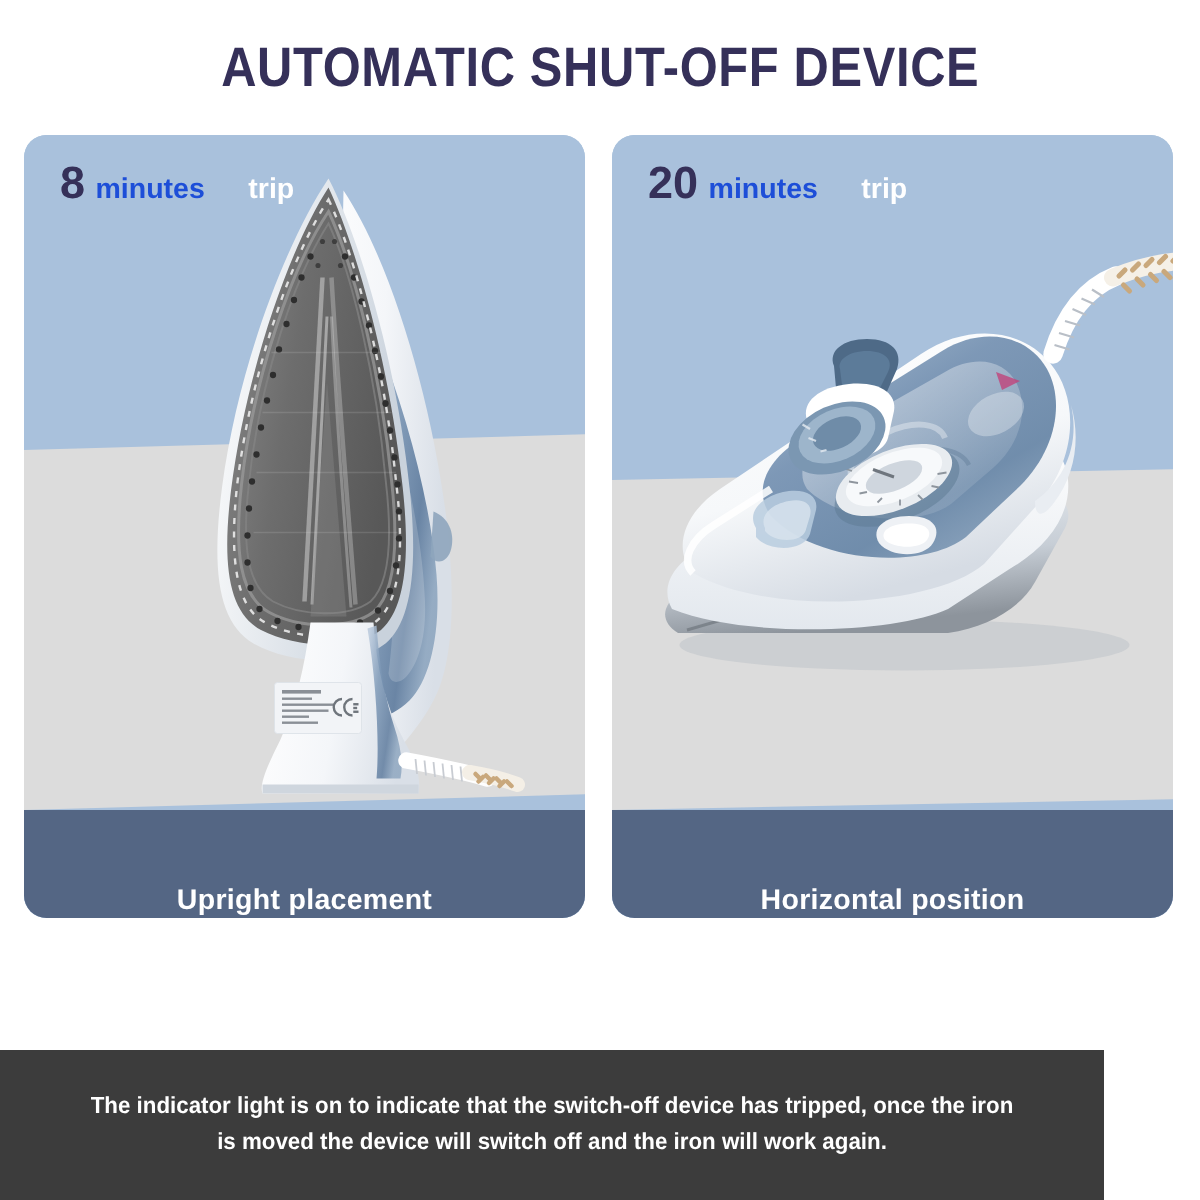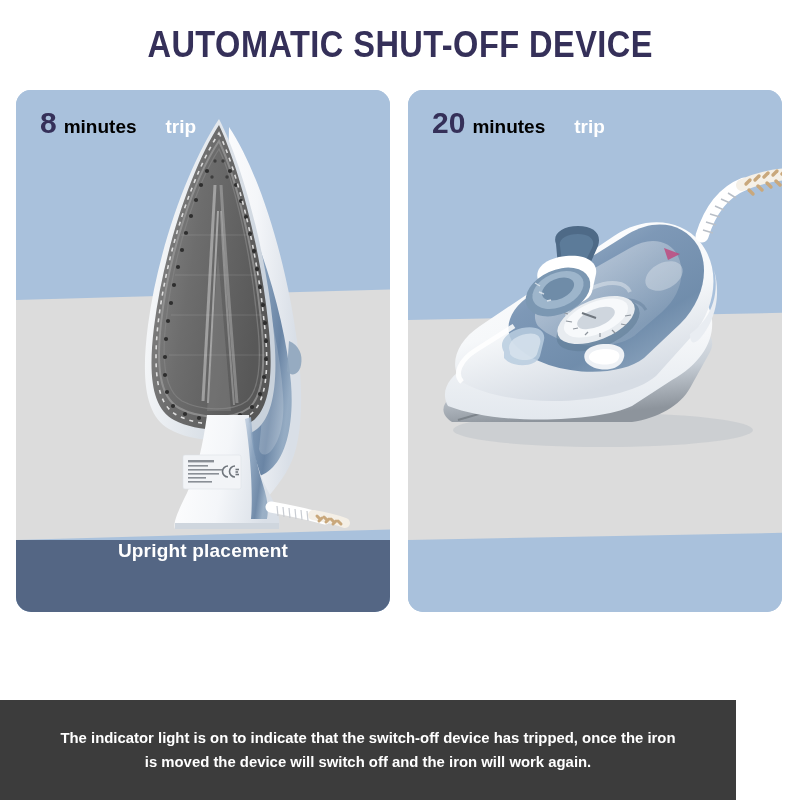--- a/index.html
+++ b/index.html
@@ -61,31 +61,31 @@
   .panel-head {
     position:absolute;
     left:24px; top:18px;
     z-index:6;
     display:flex;
     align-items:baseline;
     gap:7px;
     white-space:nowrap;
   }
   .num { font-size:30px; font-weight:bold; color:#353059; line-height:1; }
-  .unit{ font-size:19px; font-weight:bold; color:#000000; line-height:1;text-align:right; }
+  .unit{ font-size:19px; font-weight:bold; color:#1d4ed8; line-height:1;text-align:right; }
   .trip{ font-size:19px; font-weight:bold; color:#ffffff; line-height:1;margin-left:22px; }
 
   
   .caption {
     position:absolute;
     left:0; right:0; bottom:0;
     height:72px;
     background:#546684;
     display:flex;
-    align-items:flex-start;
+    align-items:flex-end;
     justify-content:center;
     z-index:7;
   }
   .caption span {
     color:#ffffff;
     font-size:19px;
     font-weight:bold;
     letter-spacing:0.2px;
   }
 
@@ -460,18 +460,21 @@
             <path d="M331 60 l4 4"></path>
               <path d="M340 56 l4 4"></path>
             <path d="M349 53 l4 4"></path>
               <path d="M358 51 l4 4"></path>
             <path d="M367 50 l4 4"></path>
           </g>
         </g>
       </svg>
     </div>
 
+    <div class="caption">
+      <span>Horizontal position</span>
+    </div>
   </div>
 </div>
 
 <div class="footer">
   <p>The indicator light is on to indicate that the switch-off device has tripped, once the iron is moved the device will switch off and the iron will work again.</p>
 </div>
 
 </body></html>

